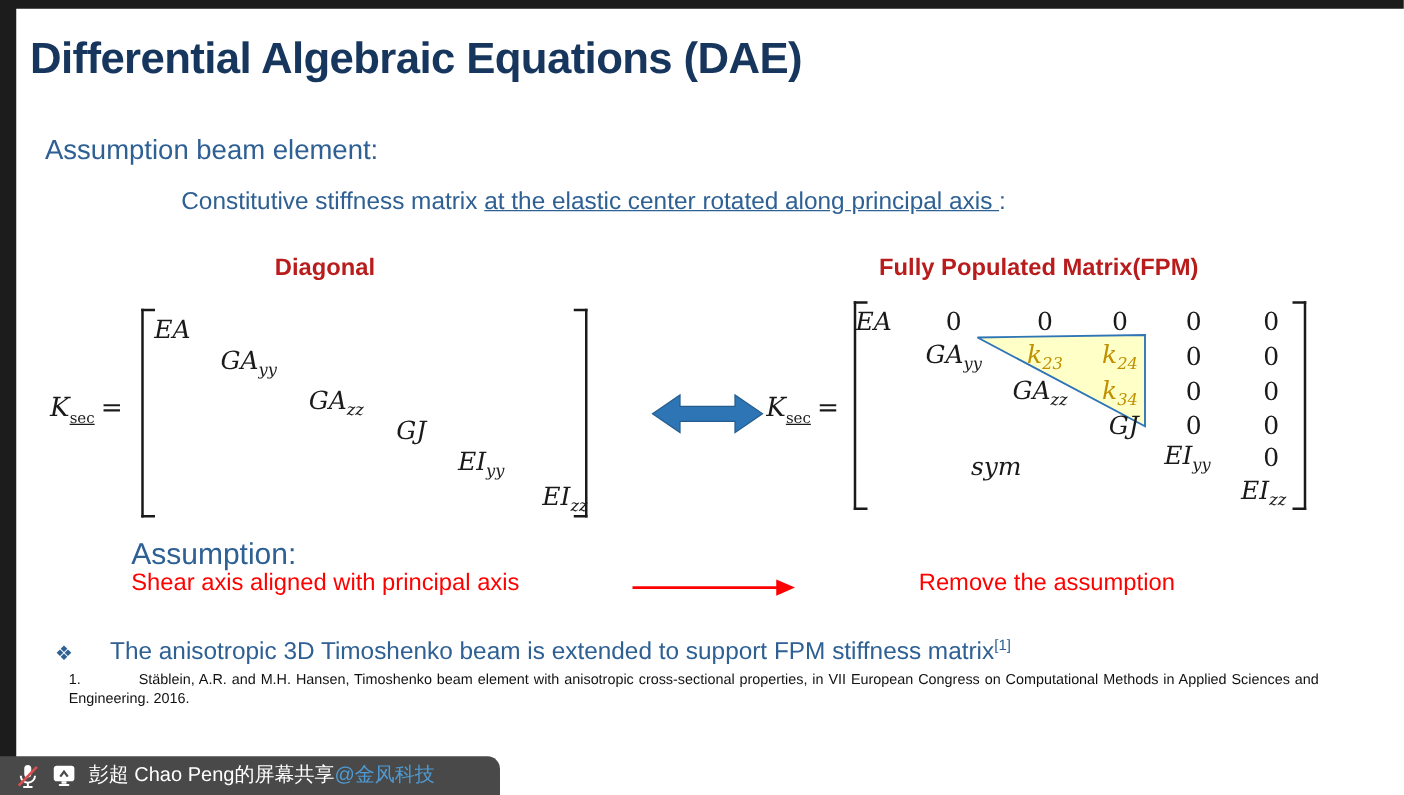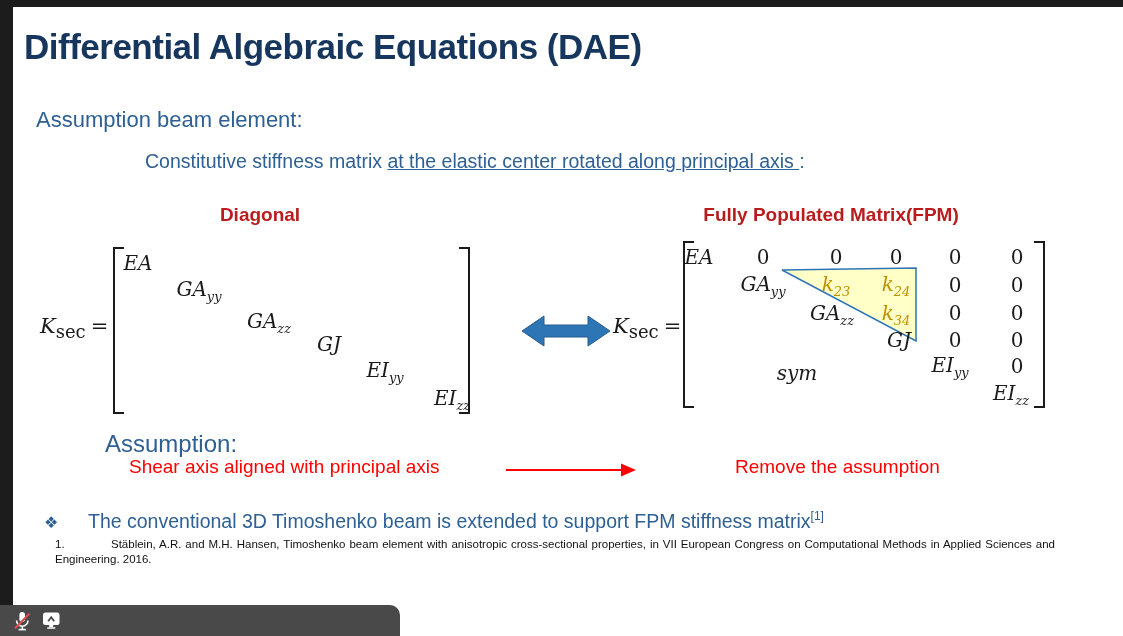--- a/index.html
+++ b/index.html
@@ -15,32 +15,32 @@
   
   .title{left:24px;top:27px;font-size:35px;font-weight:600;color:#17365d;letter-spacing:-0.5px;}
   .subtitle{left:36px;top:107px;font-size:22px;color:#2e6094;}
   .constitutive{left:145px;top:150px;font-size:19.5px;color:#2e6094;text-align:center;}
   .constitutive .ul{text-decoration:underline;}
   .mat-label{font-size:19px;color:#b91c1c;font-weight:bold;}
 
   
   .math{font-family:"DejaVu Serif","Liberation Serif",serif;color:#1a1a1a;}
   .kl{font-size:21px;font-style:italic;}
-  .kl sub{font-style:normal;font-size:18px;}
+  .kl sub{font-style:normal;font-size:12px;text-decoration:underline;}
   .kl .eq{font-style:normal;padding-left:5px;}
   .mcell{font-size:20px;font-style:italic;}
   .mcell sub{font-size:13px;}
   .zero{font-style:normal;}
   .kterm{color:#bf9000;}
   .bracket-l{width:9px;border:2.5px solid #1a1a1a;border-right:none;}
   .bracket-r{width:9px;border:2.5px solid #1a1a1a;border-left:none;}
 
   
   .assump-head{left:105px;top:430px;font-size:24px;color:#2e6094;}
-  .assump-red{left:105px;top:456px;font-size:19px;color:#ff0000;margin-left:24px;}
+  .assump-red{left:105px;top:456px;font-size:19px;color:#ff0000;}
   .remove-red{left:735px;top:456px;font-size:19px;color:#ff0000;}
 
   
   .bullet-glyph{left:44px;top:513px;font-size:16px;color:#2e6094;}
   .bullet-text{left:88px;top:509px;font-size:19.5px;color:#2e6094;}
   .bullet-text sup{font-size:12px;}
   .footnote{left:30px;top:537px;width:1000px;font-size:11.5px;color:#111;
             text-align:justify;line-height:14.5px;margin-left:25px;}
   .footnote .fn-num{display:inline-block;width:56px;}
 
@@ -123,33 +123,37 @@
 <div class="abs assump-head">Assumption:</div>
 <div class="abs assump-red">Shear axis aligned with principal axis</div>
 <svg class="abs" style="left:503px;top:460px;" width="136" height="20">
   <line x1="3" y1="10" x2="119" y2="10" stroke="#ff0000" stroke-width="2.2"></line>
   <polygon points="118,3.5 133,10 118,16.5" fill="#ff0000"></polygon>
 </svg>
 <div class="abs remove-red">Remove the assumption</div>
 
 <div class="abs bullet-glyph">❖</div>
 <div class="abs bullet-text">
-  <span>The conventional 3D Timoshenko beam is extended to  support FPM stiffness matrix</span><sup>[1]</sup>
+  <span>The anisotropic 3D Timoshenko beam is extended to  support FPM stiffness matrix</span><sup>[1]</sup>
 </div>
 <div class="abs footnote">
   <span class="fn-num">1.</span><span>Stäblein, A.R. and M.H. Hansen, Timoshenko beam element with anisotropic cross-sectional properties, in VII European Congress on Computational Methods in Applied Sciences and Engineering. 2016.</span>
 </div>
 
 <div class="abs share-bar">
   <svg width="20" height="22" viewBox="0 0 20 22">
     <rect x="7.4" y="2" width="5.6" height="10" rx="2.8" fill="#ffffff"></rect>
     <path d="M4.6,10.5 a5.7,5.7 0 0 0 11.4,0" stroke="#ffffff" stroke-width="1.6" fill="none"></path>
     <line x1="10.3" y1="16.4" x2="10.3" y2="19" stroke="#ffffff" stroke-width="1.6"></line>
     <line x1="6.6" y1="19.6" x2="14" y2="19.6" stroke="#ffffff" stroke-width="1.6"></line>
     <line x1="3" y1="18.5" x2="17.5" y2="3.5" stroke="#d94f4f" stroke-width="2.1"></line>
   </svg>
   <svg width="21" height="19" viewBox="0 0 21 19">
     <rect x="2" y="1.5" width="16.5" height="12.5" rx="2.5" fill="#ffffff"></rect>
     <path d="M7.2,10.3 L10.2,6.3 L13.2,10.3" stroke="#494949" stroke-width="1.8" fill="none"></path>
     <rect x="8.2" y="14" width="4" height="2" fill="#ffffff"></rect>
     <rect x="6" y="16.2" width="8.5" height="1.6" rx="0.8" fill="#ffffff"></rect>
   </svg>
+  <div style="display:flex;">
+    <span class="share-text">彭超 Chao Peng的屏幕共享 </span>
+    <span class="share-mention">@金风科技</span>
+  </div>
 </div>
 
 </body></html>

